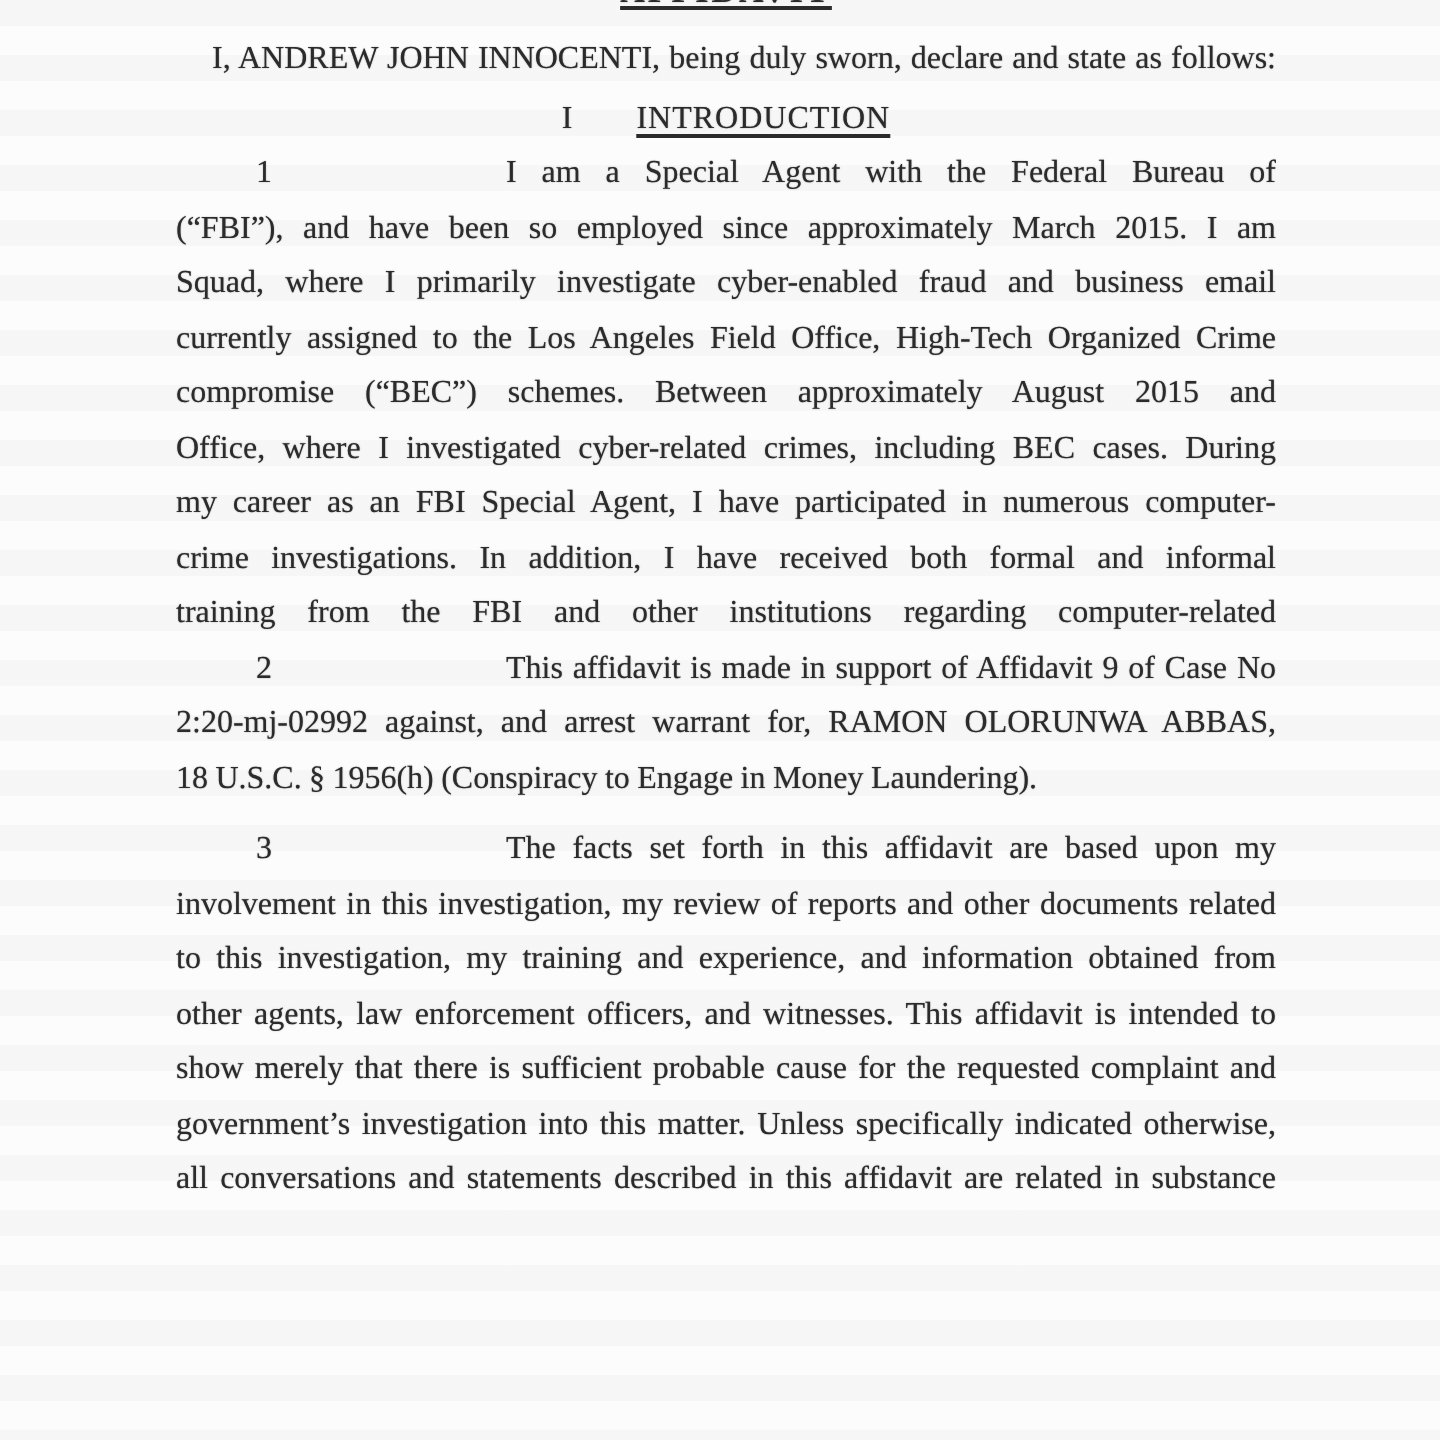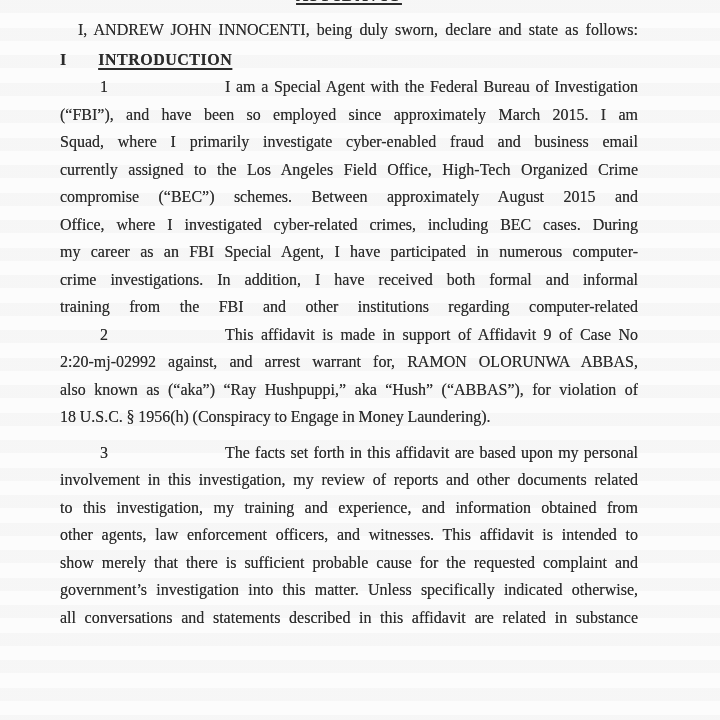--- a/index.html
+++ b/index.html
@@ -5,21 +5,21 @@
   html, body {
     margin: 0;
     padding: 0;
     background: #ffffff;
   }
   .page {
     position: relative;
     width: 720px;
     height: 720px;
     box-sizing: border-box;
-    padding: 0 82px 0 60px;
+    padding: 0 82px 0 88px;
     overflow: hidden;
     background-color: #fcfcfc;
     background-image: repeating-linear-gradient(
       to bottom,
       rgba(120,120,120,0.045) 0px, rgba(120,120,120,0.045) 13px,
       rgba(255,255,255,0) 13px, rgba(255,255,255,0) 27.5px
     );
     font-family: "Liberation Serif", "DejaVu Serif", serif;
     font-size: 16px;
     color: #2b2b2b;
@@ -64,21 +64,22 @@
     height: 0;
   }
   .oath {
     margin-top: 7px;
     text-indent: 18px;
   }
   .heading-line {
     margin-top: 2px;
     height: 27.5px;
     line-height: 27.5px;
-    font-weight: bold;
+    text-align: center;
+    font-weight: normal;
     overflow: hidden;
   }
   .sec-num {
     display: inline-block;
     margin-right: 28px;
   }
   .sec-title {
     display: inline-block;
     text-decoration: underline;
     text-decoration-thickness: 2px;
@@ -129,21 +130,20 @@
         <div class="line just">my career as an FBI Special Agent, I have participated in numerous computer-</div>
         <div class="line just">crime investigations. In addition, I have received both formal and informal</div>
         <div class="line just">training from the FBI and other institutions regarding computer-related</div>
       </div>
       <div class="para">
         <div class="line pline">
           <span class="pnum">2</span>
           <span class="ptxt just">This affidavit is made in support of Affidavit 9 of Case No</span>
         </div>
         <div class="line just">2:20-mj-02992 against, and arrest warrant for, RAMON OLORUNWA ABBAS,</div>
-        <div class="line just">also known as (“aka”) “Ray Hushpuppi,” aka “Hush” (“ABBAS”), for violation of</div>
         <div class="line">18 U.S.C. § 1956(h) (Conspiracy to Engage in Money Laundering).</div>
       </div>
       <div class="para">
         <div class="line pline">
           <span class="pnum">3</span>
           <span class="ptxt just">The facts set forth in this affidavit are based upon my personal</span>
         </div>
         <div class="line just">involvement in this investigation, my review of reports and other documents related</div>
         <div class="line just">to this investigation, my training and experience, and information obtained from</div>
         <div class="line just">other agents, law enforcement officers, and witnesses. This affidavit is intended to</div>

